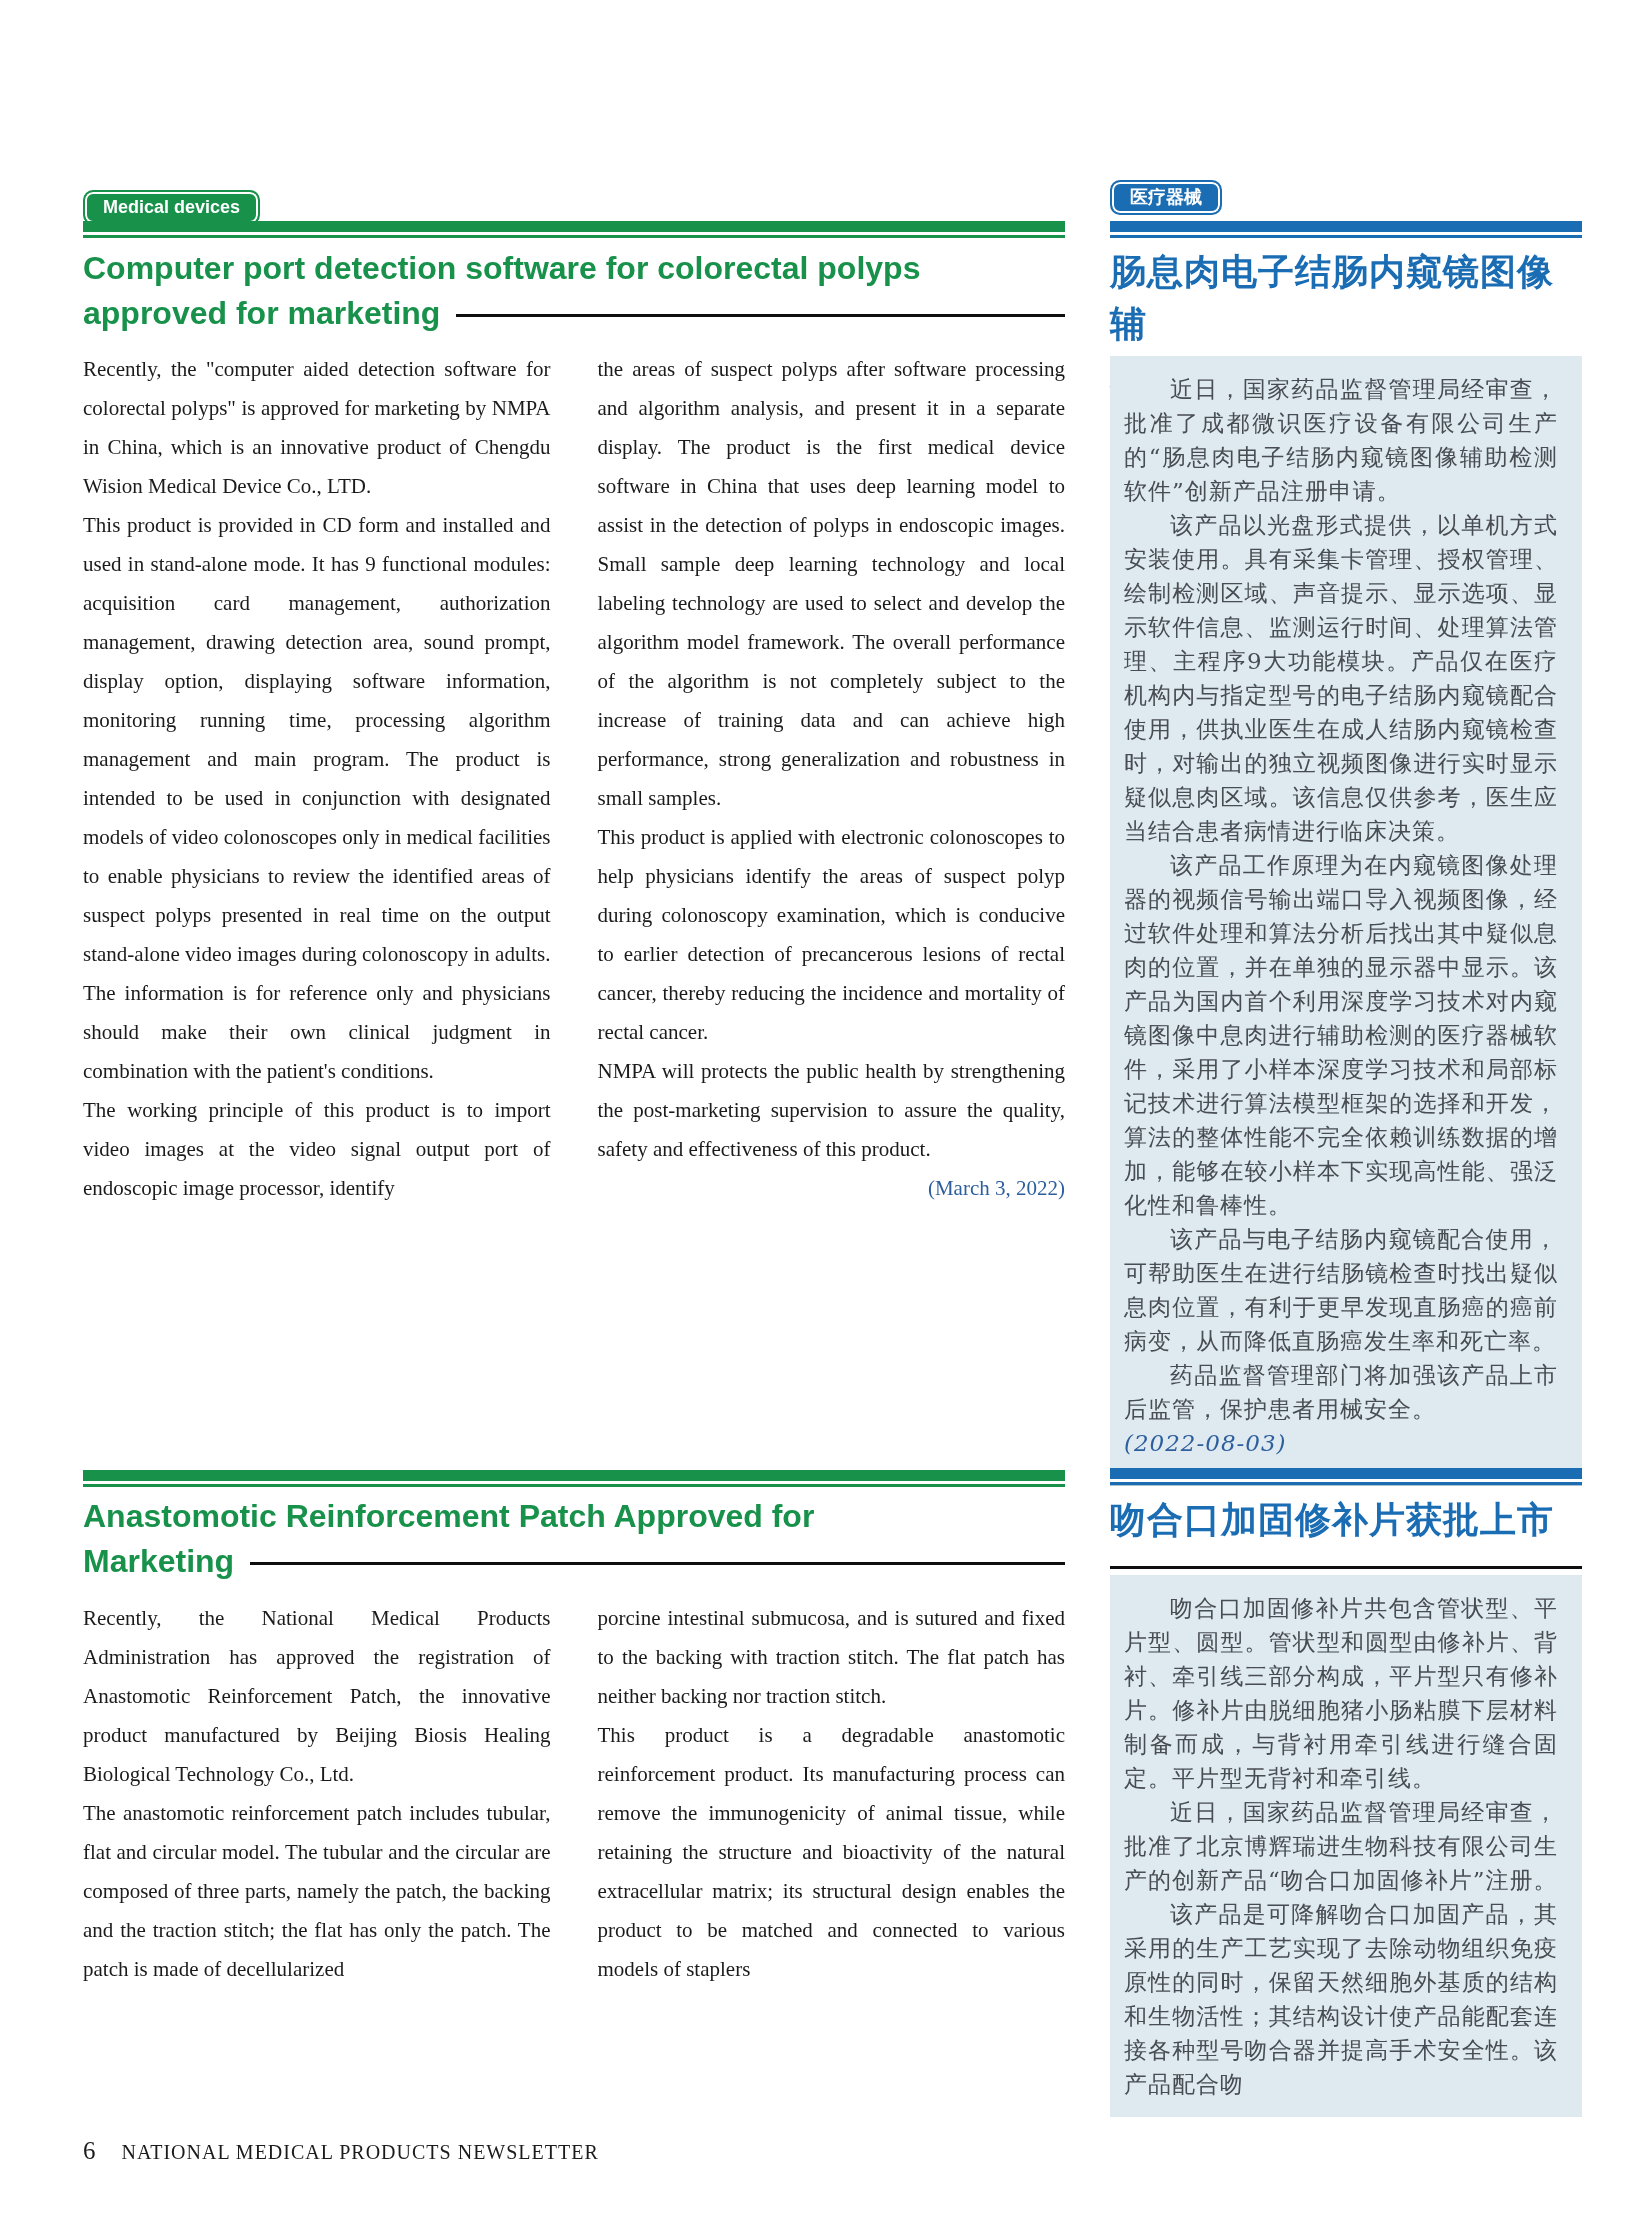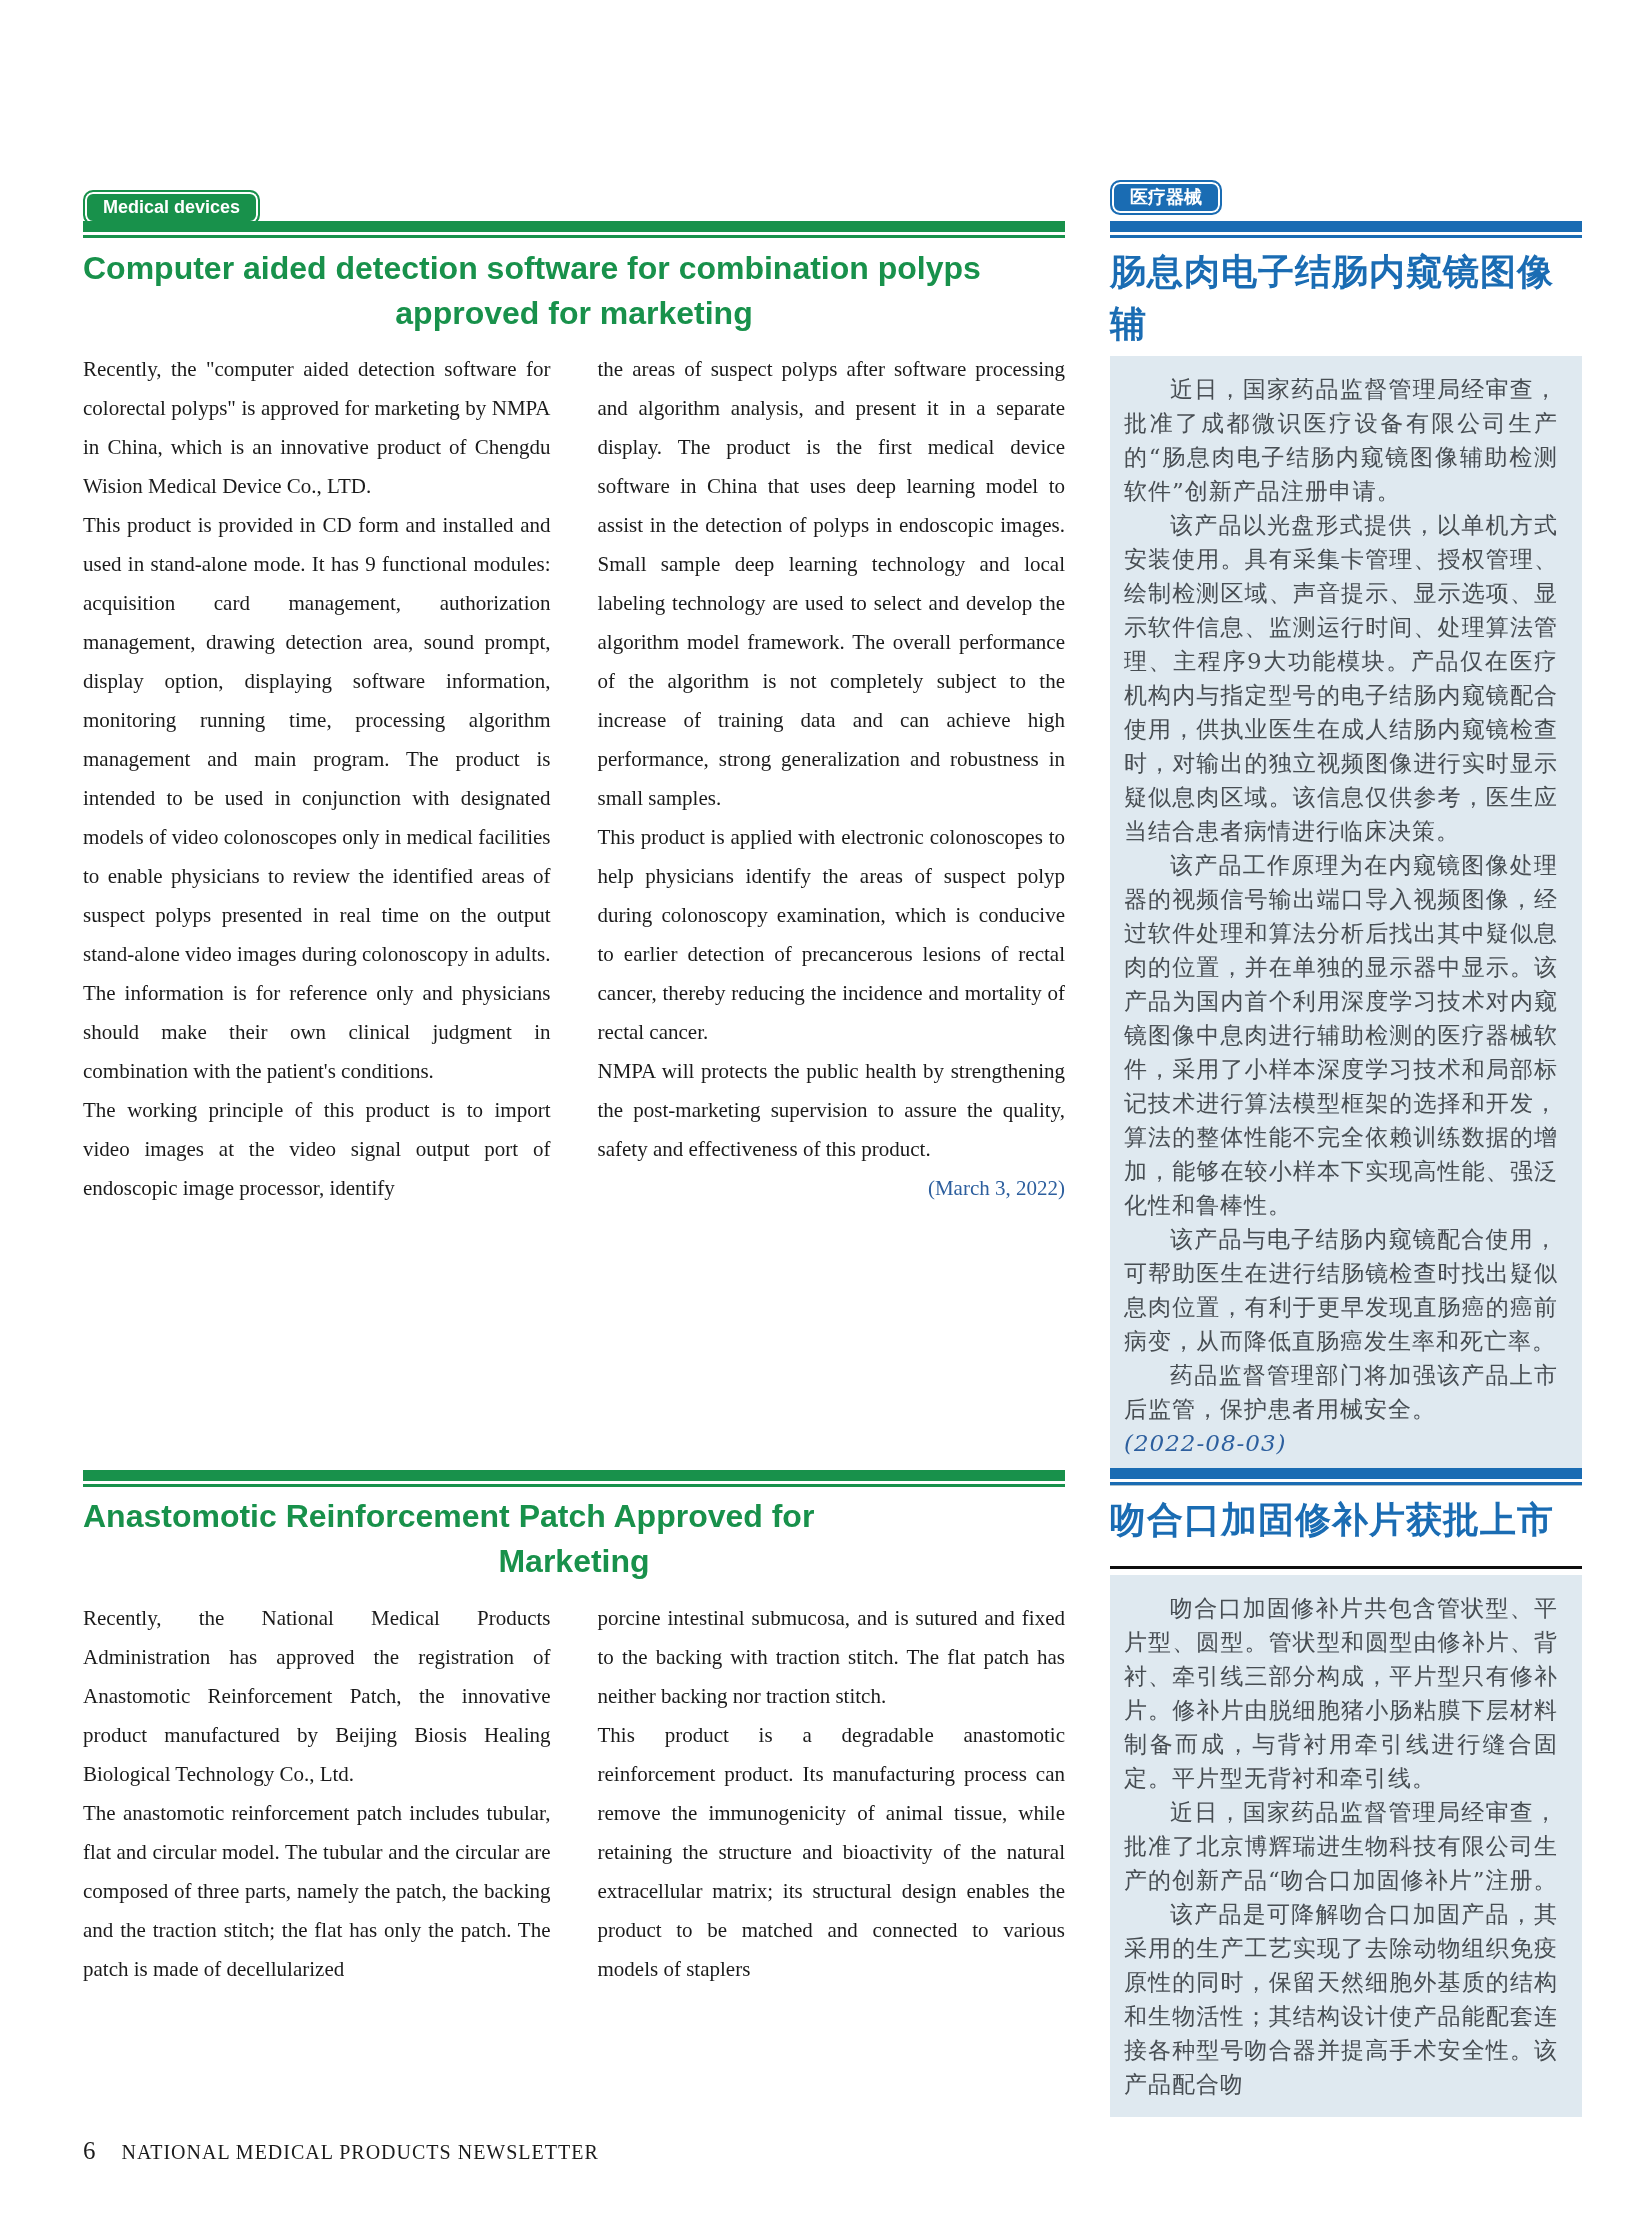--- a/index.html
+++ b/index.html
@@ -36,21 +36,21 @@
   .double-rule.blue  .bar, .double-rule.blue  .line{ background:var(--blue);  }
 
   
   .en-title{
     color:var(--green);
     font-family:"Liberation Sans", sans-serif;
     font-weight:bold;
     font-size:32px;
     line-height:45px;
   }
-  .title-line2{ display:flex; align-items:center;flex-direction:column; }
+  .title-line2{ display:flex; align-items:center; }
   .tail-rule{ flex:1; height:3px; background:#0e0e0e; margin-left:16px; margin-top:4px; }
 
   .cn-title{
     color:var(--blue);
     font-family:"Liberation Sans", sans-serif;
     font-weight:bold;
     font-size:36px;
     line-height:52px;
     letter-spacing:1px;
   }
@@ -104,21 +104,21 @@
   <div class="abs" style="left:66px; top:190px;">
     <span class="badge green">Medical devices</span>
   </div>
 
   <div class="abs double-rule green" style="left:66px; top:221px; width:982px;">
     <div class="bar"></div>
       <div class="line"></div>
   </div>
 
   <div class="abs en-title" style="left:66px; top:246px; width:982px;">
-    <div>Computer aided detection software for combination polyps</div>
+    <div>Computer port detection software for colorectal polyps</div>
     <div class="title-line2">
       <span>approved for marketing</span>
       <span class="tail-rule"></span>
     </div>
   </div>
 
   <div class="abs en-body" style="left:66px; top:350px; width:982px;">
     <div class="en-col">
       <p>Recently, the "computer aided detection software for colorectal polyps" is approved for marketing by NMPA in China, which is an innovative product of Chengdu Wision Medical Device Co., LTD.</p>
       <p>This product is provided in CD form and installed and used in stand-alone mode. It has 9 functional modules: acquisition card management, authorization management, drawing detection area, sound prompt, display option, displaying software information, monitoring running time, processing algorithm management and main program. The product is intended to be used in conjunction with designated models of video colonoscopes only in medical facilities to enable physicians to review the identified areas of suspect polyps presented in real time on the output stand-alone video images during colonoscopy in adults. The information is for reference only and physicians should make their own clinical judgment in combination with the patient's conditions.</p>

